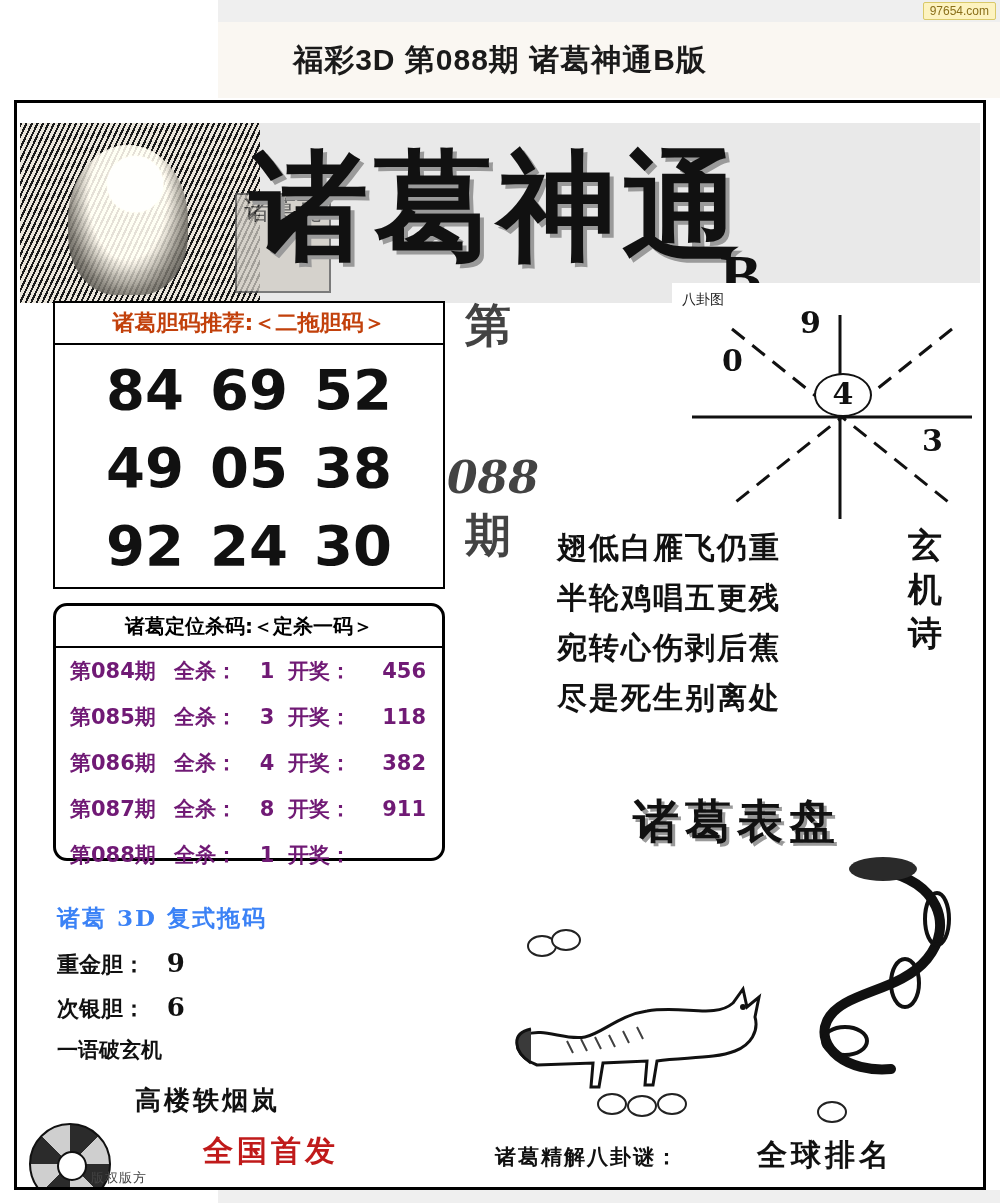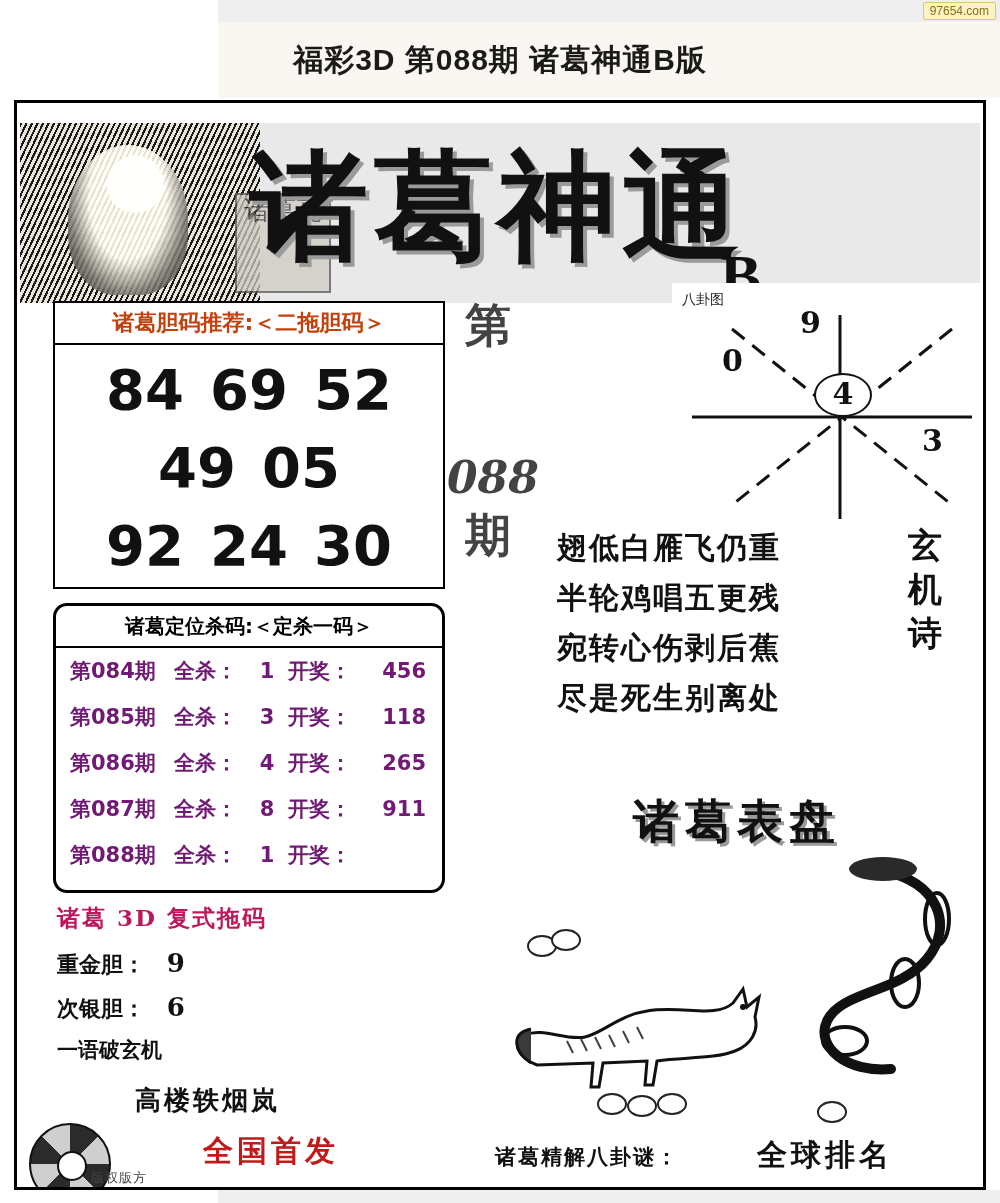--- a/index.html
+++ b/index.html
@@ -91,21 +91,21 @@
     border-bottom:2px solid #000;background:#fff;
     font-family:"DejaVu Sans","Liberation Sans",sans-serif;
   }
   .dan-rows{padding:6px 0;}
   .dan-row{
     display:flex;justify-content:center;gap:26px;
     font-size:56px;font-weight:bold;color:#111;line-height:78px;
     font-family:"DejaVu Sans","Liberation Sans",sans-serif;
   }
   .sha-box{
-    position:absolute;left:36px;top:500px;width:392px;height:290px;
+    position:absolute;left:36px;top:500px;width:392px;height:258px;
     border:3px solid #000;border-radius:14px;background:#fff;box-sizing:border-box;
   }
   .sha-head{
     height:40px;line-height:40px;text-align:center;
     font-size:20px;font-weight:bold;color:#000;
     border-bottom:2px solid #000;
     font-family:"DejaVu Sans","Liberation Sans",sans-serif;
   }
   .sha-row{
     display:flex;align-items:center;height:46px;
@@ -115,21 +115,21 @@
   }
   .sha-row .c1{width:104px;}
   .sha-row .c2{width:72px;}
   .sha-row .c3{width:42px;text-align:center;}
   .sha-row .c4{width:68px;}
   .sha-row .c5{width:70px;text-align:right;}
   .fushi{
     position:absolute;left:40px;top:800px;width:400px;
   }
   .fushi-title{
-    font-size:23px;font-weight:bold;color:#be185d;letter-spacing:2px;
+    font-size:23px;font-weight:bold;color:#3b82f6;letter-spacing:2px;
     font-family:"DejaVu Serif","Liberation Serif",serif;
     margin-bottom:14px;
   }
   .fushi-line{
     font-size:22px;font-weight:bold;color:#111;margin-bottom:12px;
     font-family:"DejaVu Serif","Liberation Serif",serif;
   }
   .fushi-line .val{font-size:26px;margin-left:14px;}
   .fushi-note{
     font-size:21px;font-weight:bold;color:#111;
@@ -264,20 +264,21 @@
     <div class="dan-head">诸葛胆码推荐:＜二拖胆码＞</div>
     <div class="dan-rows">
       <div class="dan-row">
         <span>84</span>
         <span>69</span>
         <span>52</span>
       </div>
       <div class="dan-row">
         <span>49</span>
         <span>05</span>
+        <span>38</span>
       </div>
       <div class="dan-row">
         <span>92</span>
         <span>24</span>
         <span>30</span>
       </div>
     </div>
   </div>
 
   <div class="sha-box">
@@ -295,21 +296,21 @@
       <span class="c2">全杀：</span>
       <span class="c3">3</span>
       <span class="c4">开奖：</span>
       <span class="c5">118</span>
     </div>
     <div class="sha-row">
       <span class="c1">第086期</span>
       <span class="c2">全杀：</span>
       <span class="c3">4</span>
       <span class="c4">开奖：</span>
-      <span class="c5">265</span>
+      <span class="c5">382</span>
     </div>
     <div class="sha-row">
       <span class="c1">第087期</span>
       <span class="c2">全杀：</span>
       <span class="c3">8</span>
       <span class="c4">开奖：</span>
       <span class="c5">911</span>
     </div>
     <div class="sha-row">
       <span class="c1">第088期</span>

